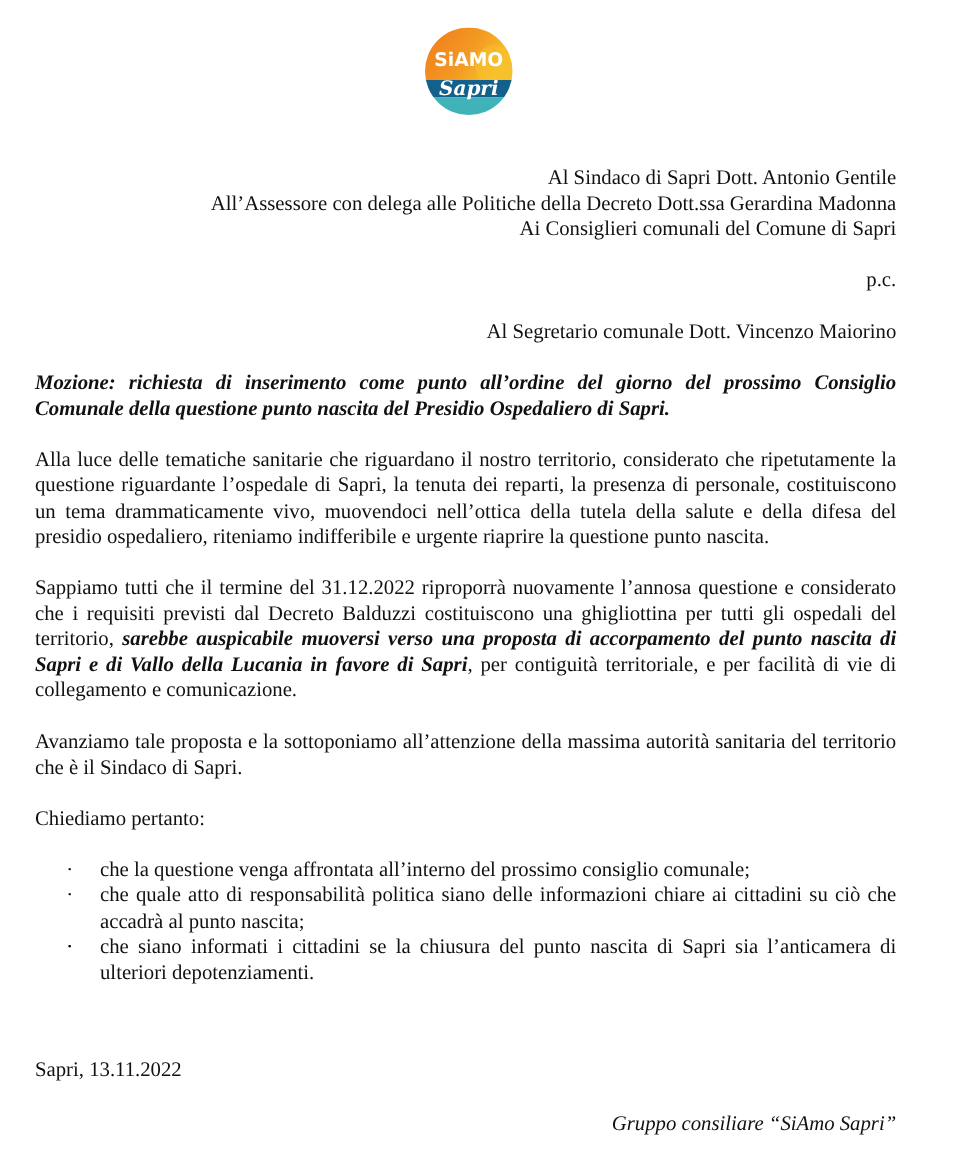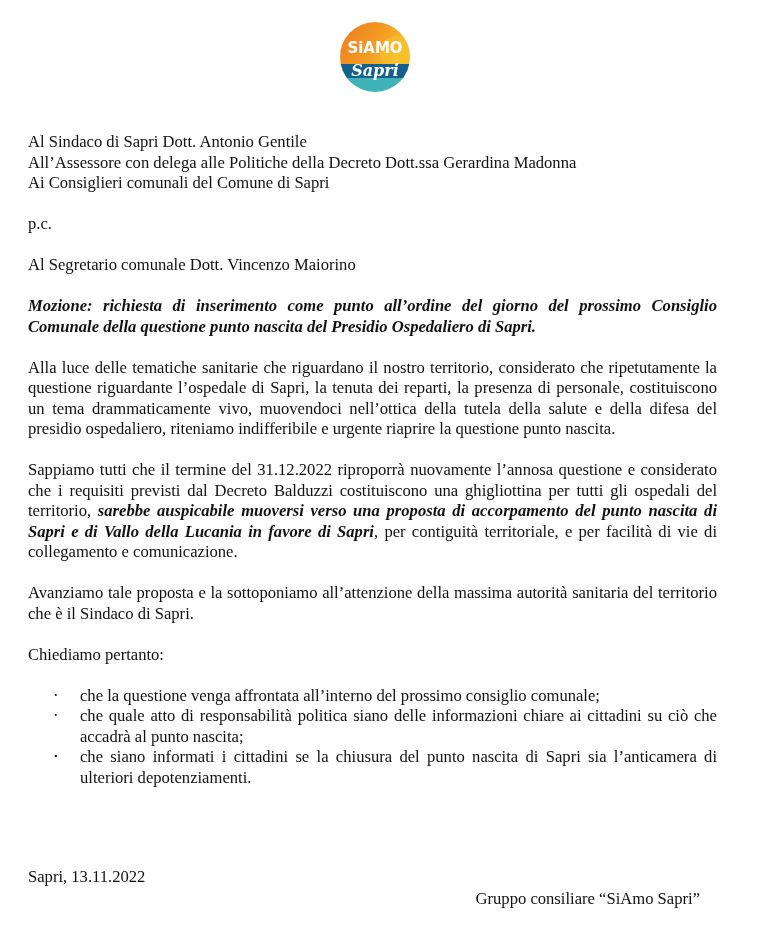--- a/index.html
+++ b/index.html
@@ -23,21 +23,21 @@
       top: 22px;
       width: 70px;
       height: 70px;
     }
     .content {
       position: absolute;
       left: 28px;
       top: 132px;
       width: 689px;
     }
-    .line { display: block; white-space: nowrap; }
+    .line { display: block; white-space: nowrap; text-align: right; }
     .block { margin: 0; }
     .gap { height: 20.5px; }
     .justify {
       text-align: justify;
     }
     .bold { font-weight: bold; font-style: italic; }
     ul.requests {
       list-style: none;
       margin: 0;
       padding: 0;
@@ -49,27 +49,28 @@
     }
     ul.requests li .bullet {
       position: absolute;
       left: 25px;
       top: 0;
       font-weight: normal;
     }
     .date {
       position: absolute;
       left: 28px;
-      top: 867px;
+      top: 846px;
     }
     .signature {
       position: absolute;
-      right: 70px;
+      right: 53px;
       top: 889px;
       white-space: nowrap;
+      font-style: italic;
     }
   </style>
 </head>
 <body>
 
 <svg class="logo" viewBox="0 0 70 70" xmlns="http://www.w3.org/2000/svg">
   <defs>
     <clipPath id="logo-clip">
         <circle cx="35" cy="35" r="35"></circle>
       </clipPath>

